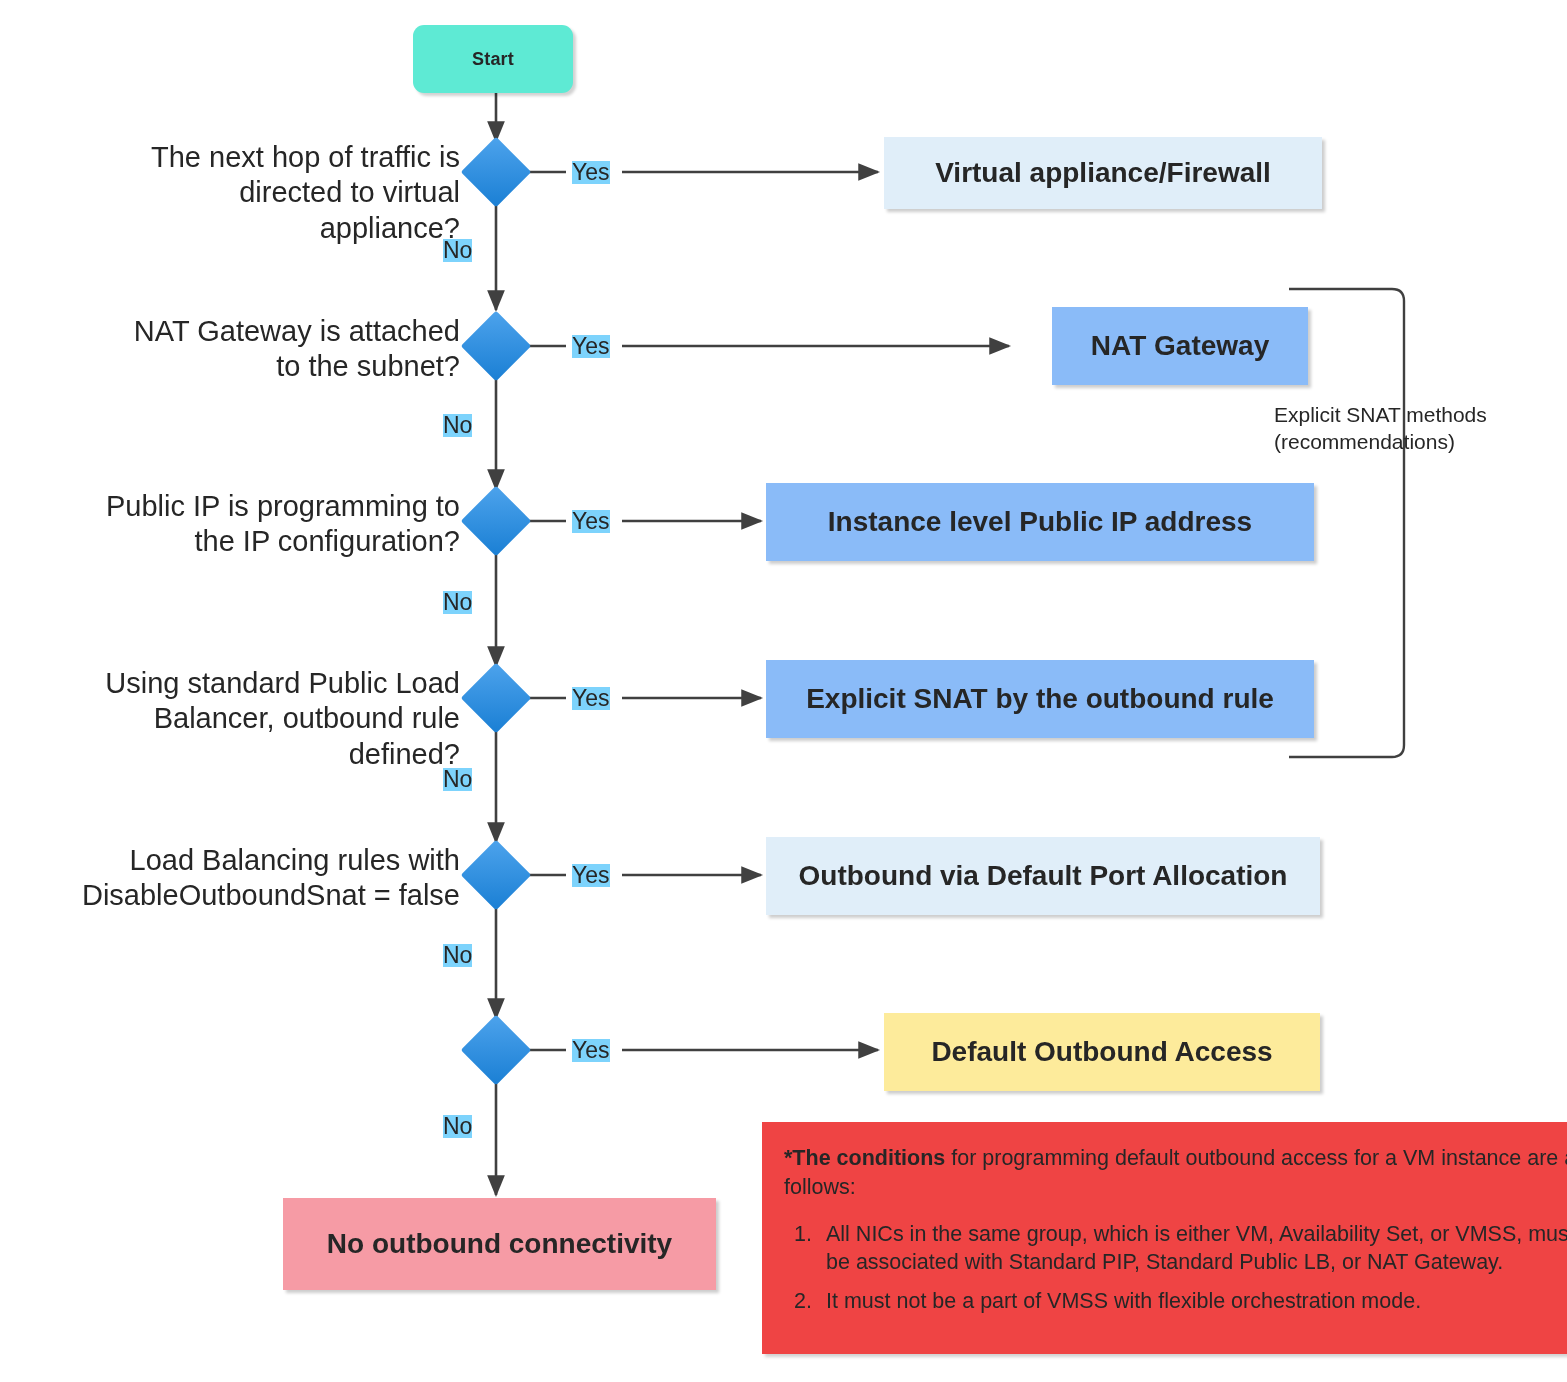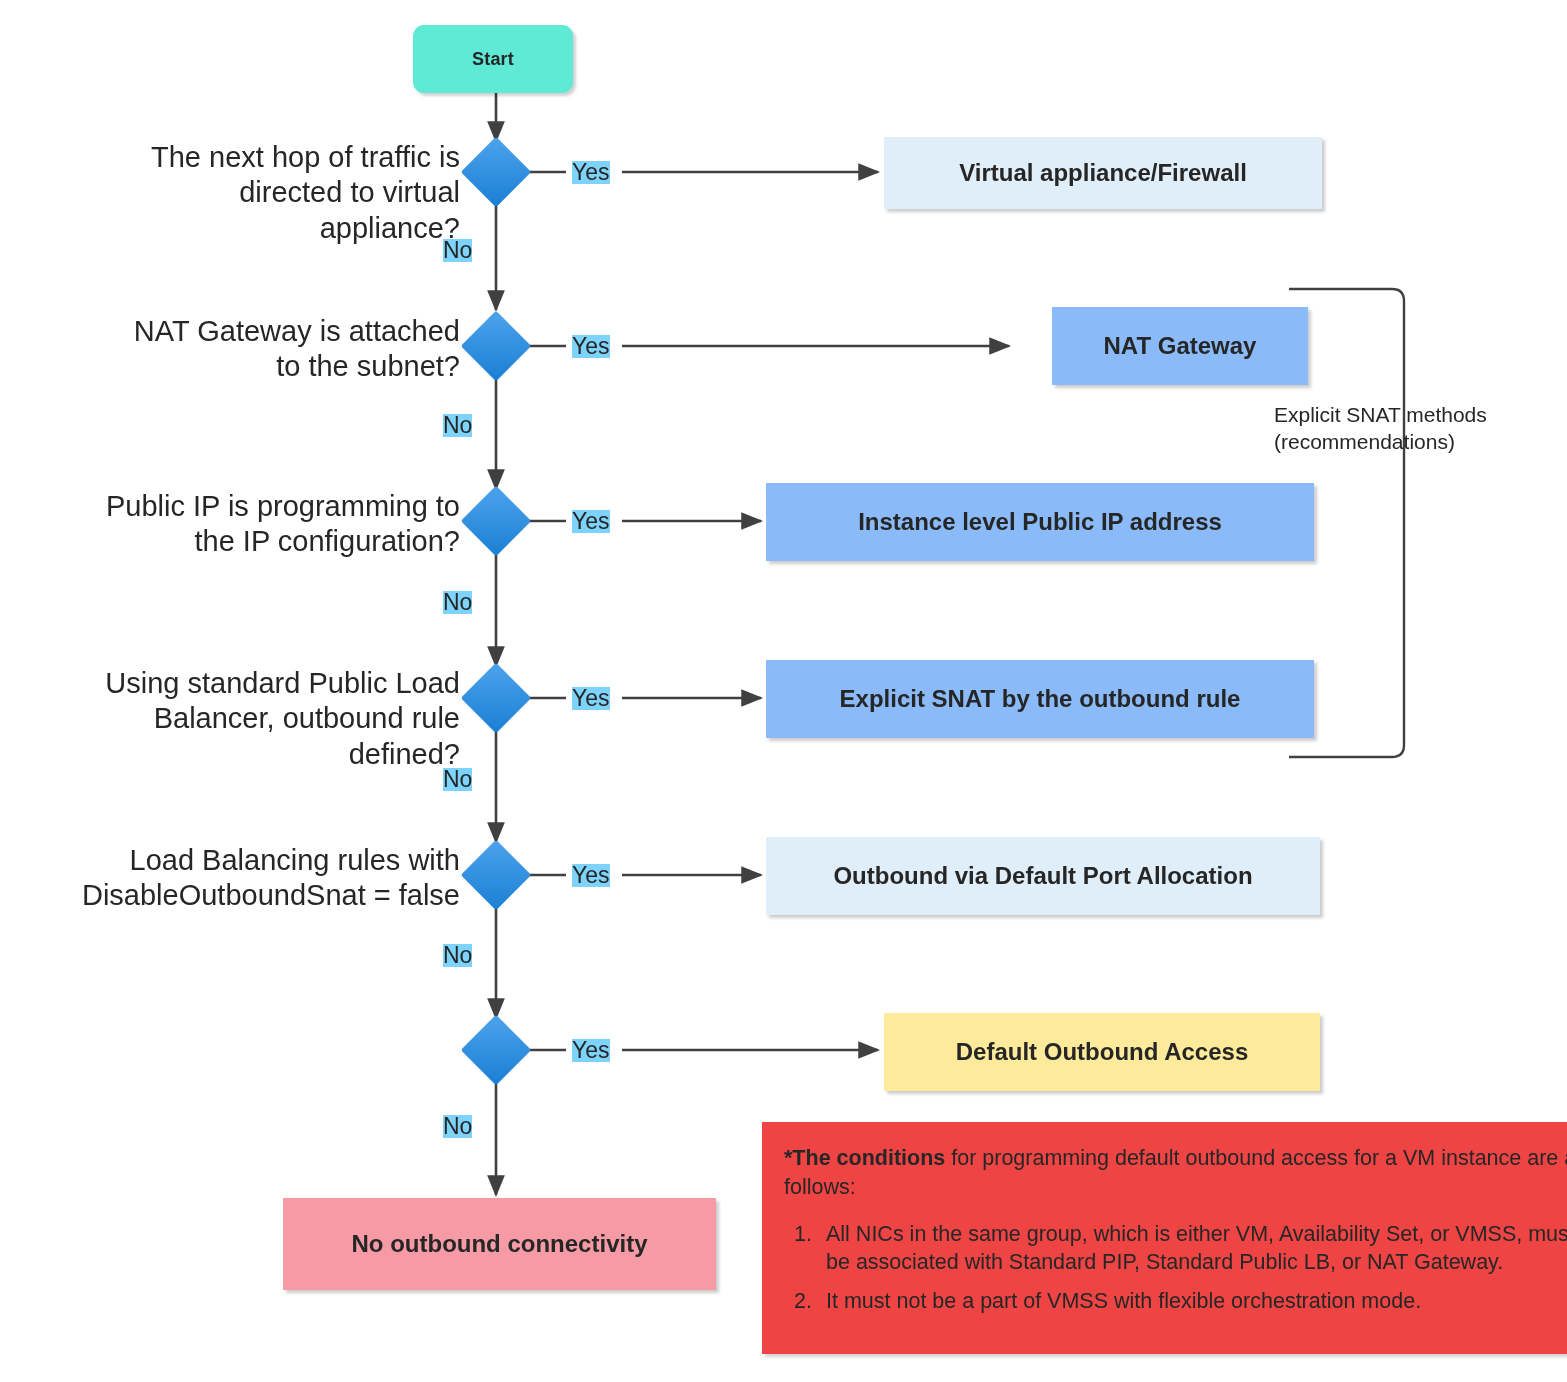--- a/index.html
+++ b/index.html
@@ -38,21 +38,21 @@
     transform: rotate(45deg);
     border-radius: 3px;
   }
   .diamond-wrap { width: 50px; height: 50px; }
 
   
   .result-box {
     display: flex; align-items: center; justify-content: center;
     text-align: center;
     font-weight: bold;
-    font-size: 24px;
+    font-size: 28px;
     color: #262626;
     box-shadow: 3px 3px 3px rgba(0,0,0,0.20);
     padding: 0 10px;
     box-sizing: border-box;
     line-height: 1.15;
   }
   .bg-lightblue { background: #e0eef9; }
   .bg-blue      { background: #8abbf8; }
   .bg-yellow    { background: #fdeb9b; }
   .bg-pink      { background: #f69ba5; }

